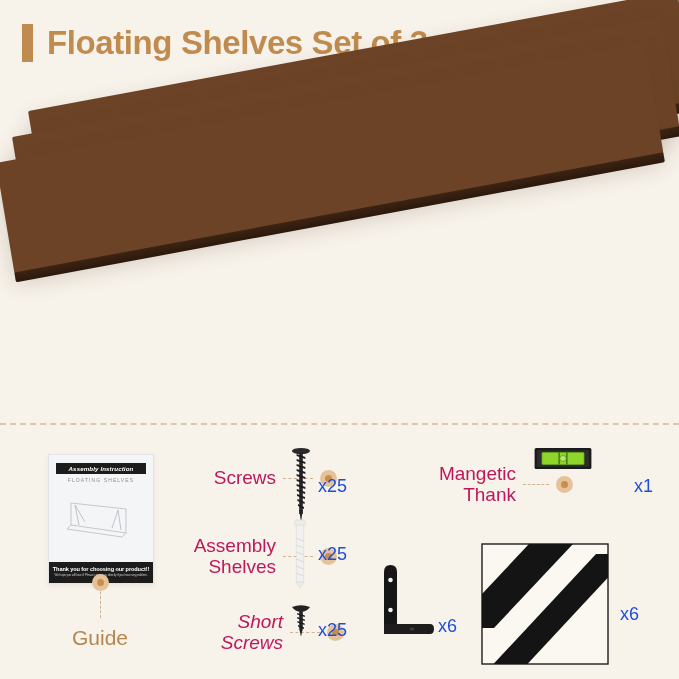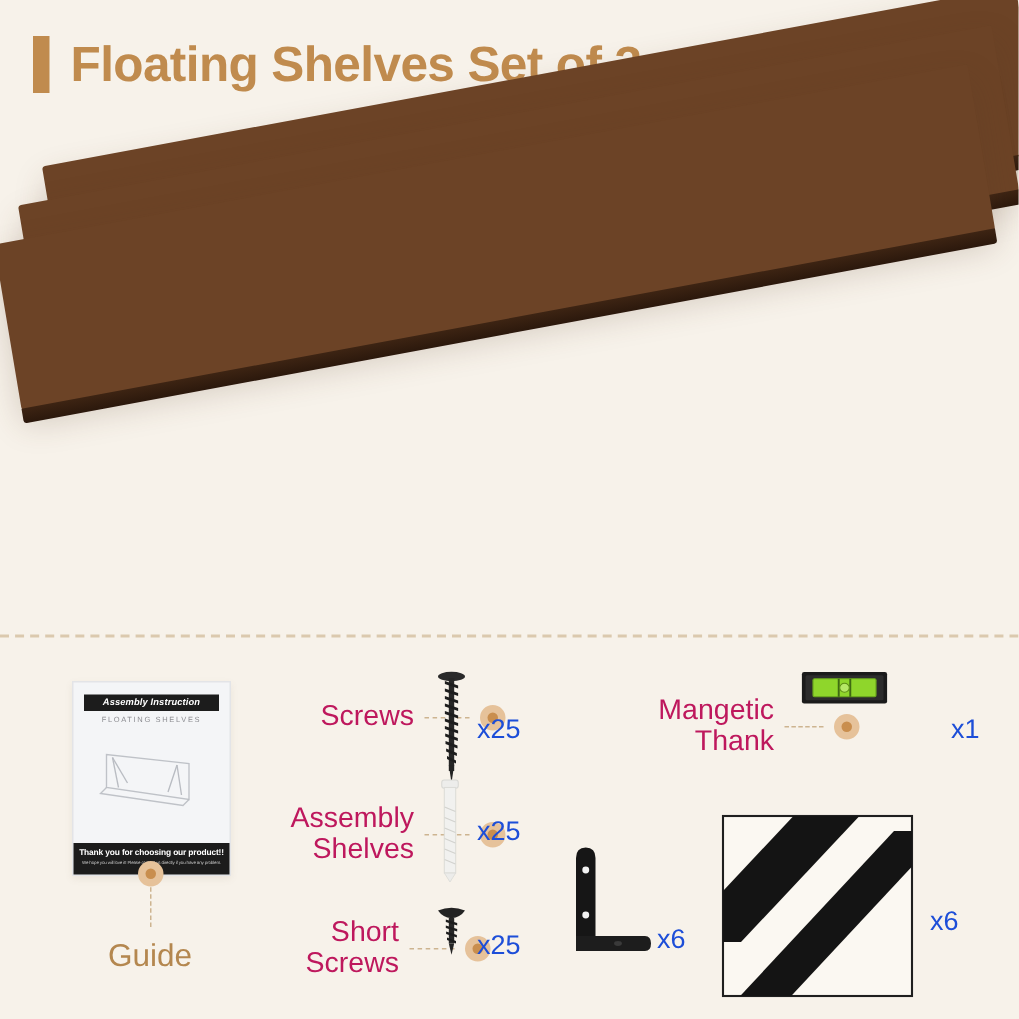--- a/index.html
+++ b/index.html
@@ -217,21 +217,21 @@
   .leader {
     height: 0;
     border-top: 1px dashed #cdb490;
     margin: 0 7px;
     flex: none;
   }
 
   
   #row-screws        { left: 158px; top: 36px;  width: 200px; }
   #row-anchors       { left: 158px; top: 104px; width: 200px; }
-  #row-short-screws  { left: 148px; top: 180px; width: 200px; }
+  #row-short-screws  { left: 165px; top: 180px; width: 200px; font-style: italic; }
   #row-level         { left: 388px; top: 32px;  width: 200px; }
 
   #row-screws .part-label,
   #row-anchors .part-label,
   #row-short-screws .part-label { width: 118px; }
   #row-level .part-label { width: 128px; text-align: right; }
 
   
   #screw-art      { position: absolute; left: 290px; top: 14px;  }
   #anchor-art     { position: absolute; left: 288px; top: 86px;  }

